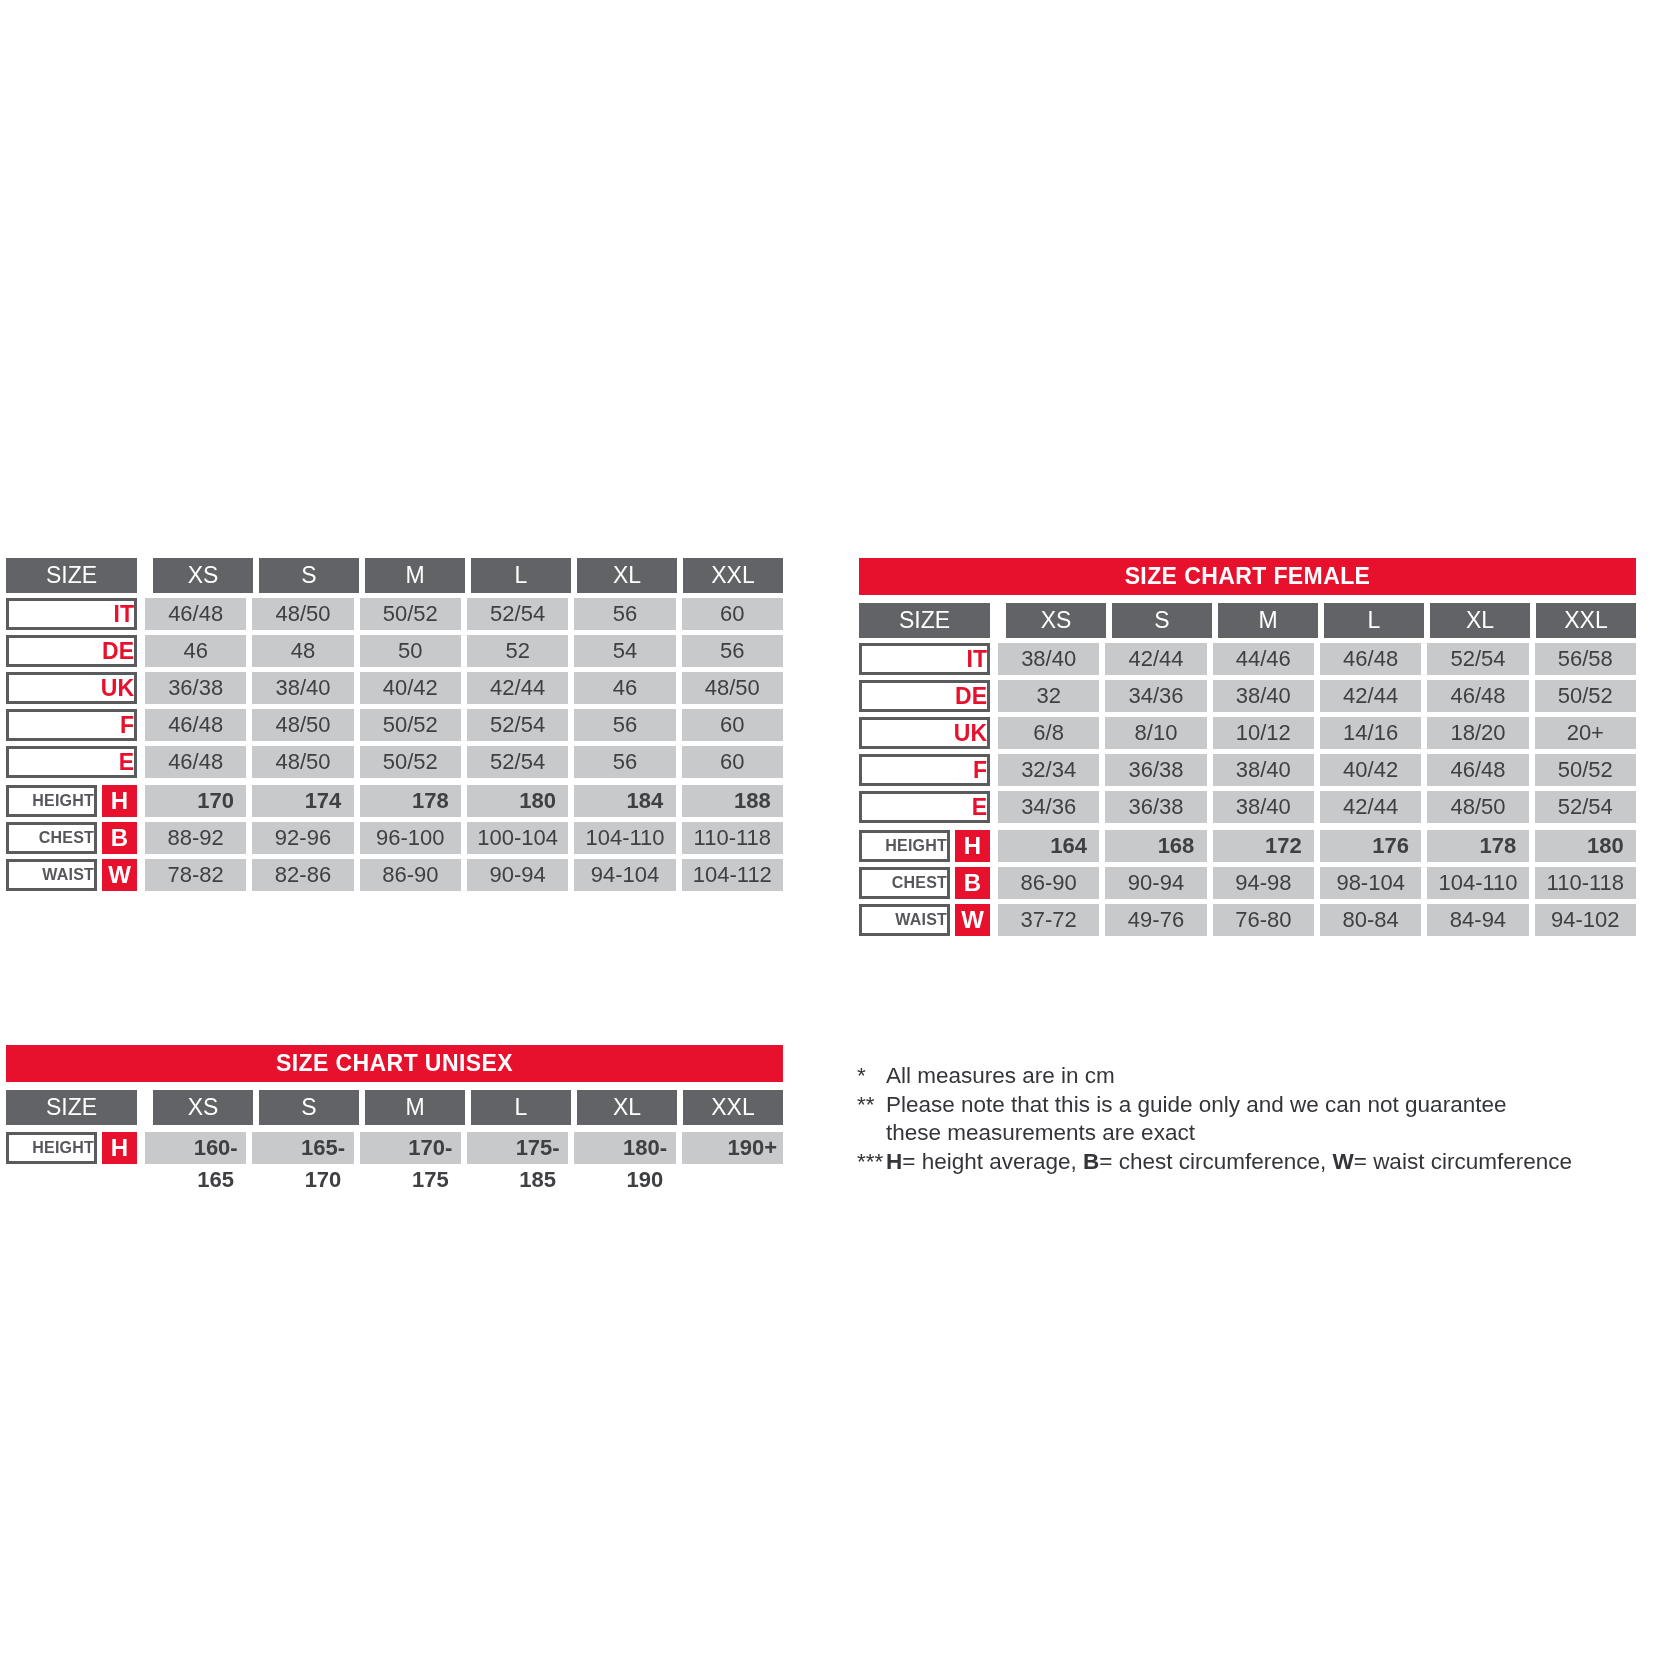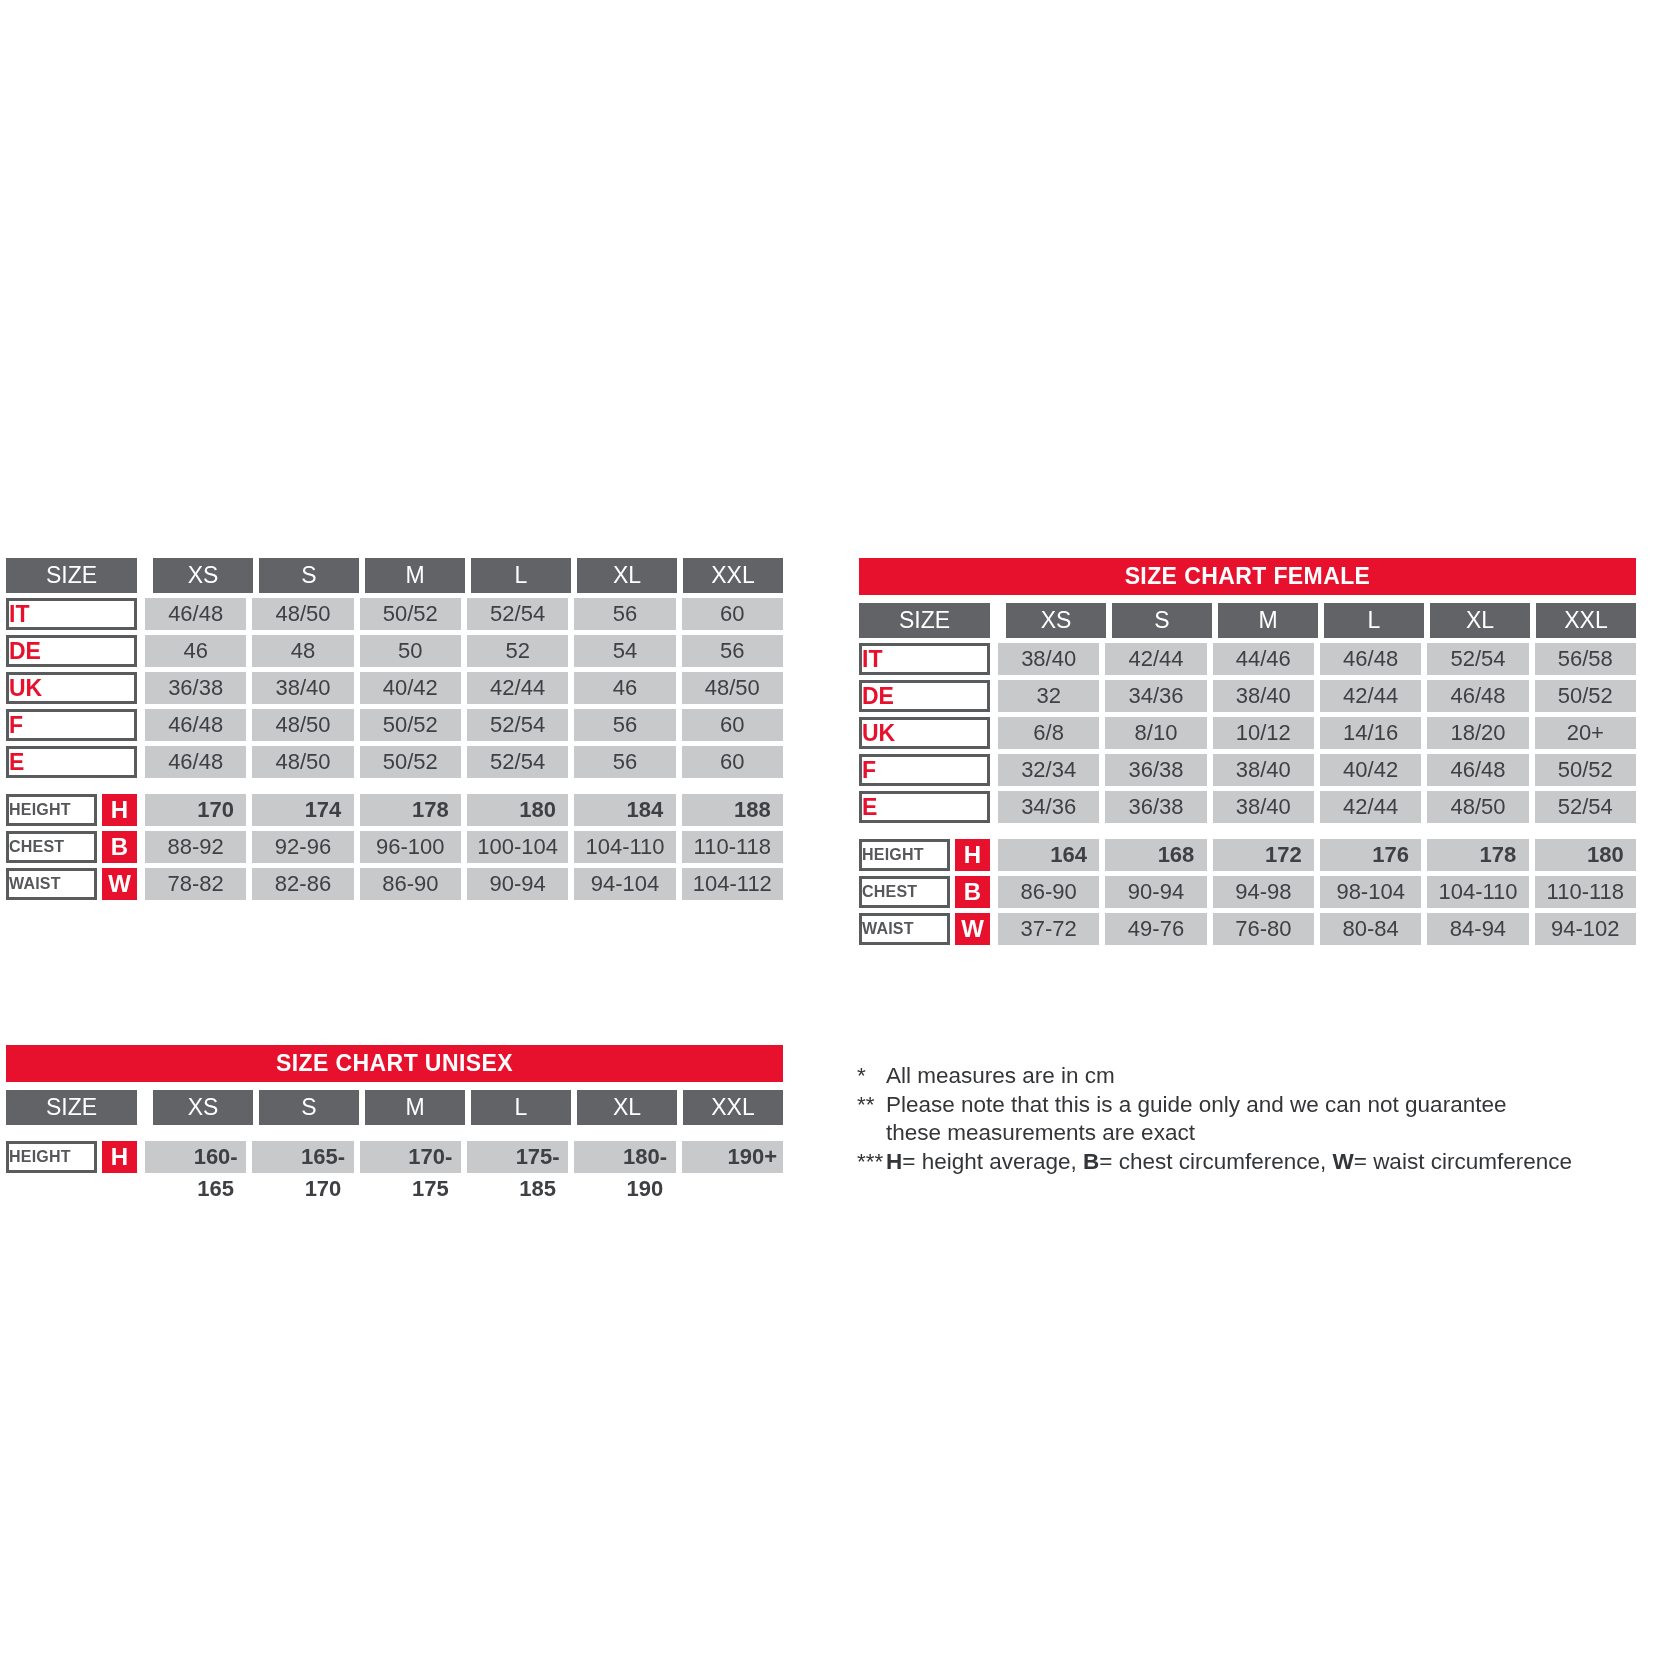--- a/index.html
+++ b/index.html
@@ -35,26 +35,26 @@
     font-weight:bold;font-size:23px;text-align:center;letter-spacing:.4px;margin-bottom:8px;
   }
   .row{display:flex;height:32px;margin-bottom:5px;}
   .row.hdr{height:35px;}
   .cell{flex:1;margin-right:6px;text-align:center;}
   .cell:last-child{margin-right:0;}
   .hcell{background:var(--hdr-gray);color:#fff;font-size:23px;line-height:35px;}
   .hcell.sizecol{flex:0 0 131px;margin-right:16px;}
   .vcell{background:var(--cell-gray);color:var(--value-ink);font-size:22px;line-height:32px;}
   .vcell.bold{font-weight:bold;padding-left:40px;}
-  .labelbox{box-sizing:border-box;border:3px solid var(--border-gray);background:#fff;text-align:left;}
+  .labelbox{box-sizing:border-box;border:3px solid var(--border-gray);background:#fff;text-align:right;}
   .red-label{flex:0 0 131px;margin-right:8px;color:var(--red);font-weight:bold;font-size:23px;line-height:26px;}
   .labelwrap{flex:0 0 131px;margin-right:8px;display:flex;justify-content:space-between;}
   .gray-label{width:91px;color:var(--label-gray);font-weight:bold;font-size:16px;line-height:26px;letter-spacing:.2px;}
   .keybox{width:35px;background:var(--red);color:#fff;font-weight:bold;font-size:24px;line-height:32px;text-align:center;}
-  .first-body{margin-top:16px;}
+  .first-body{margin-top:7px;}
 
   
   .footnotes{position:absolute;left:857px;top:1062px;width:795px;
     font-size:22.5px;line-height:28.5px;color:var(--note-ink);}
   .note{display:flex;}
   .marker{flex:0 0 29px;}
   .ntext{flex:1;}
   .seg-b{font-weight:bold;}
 </style>
 </head>

